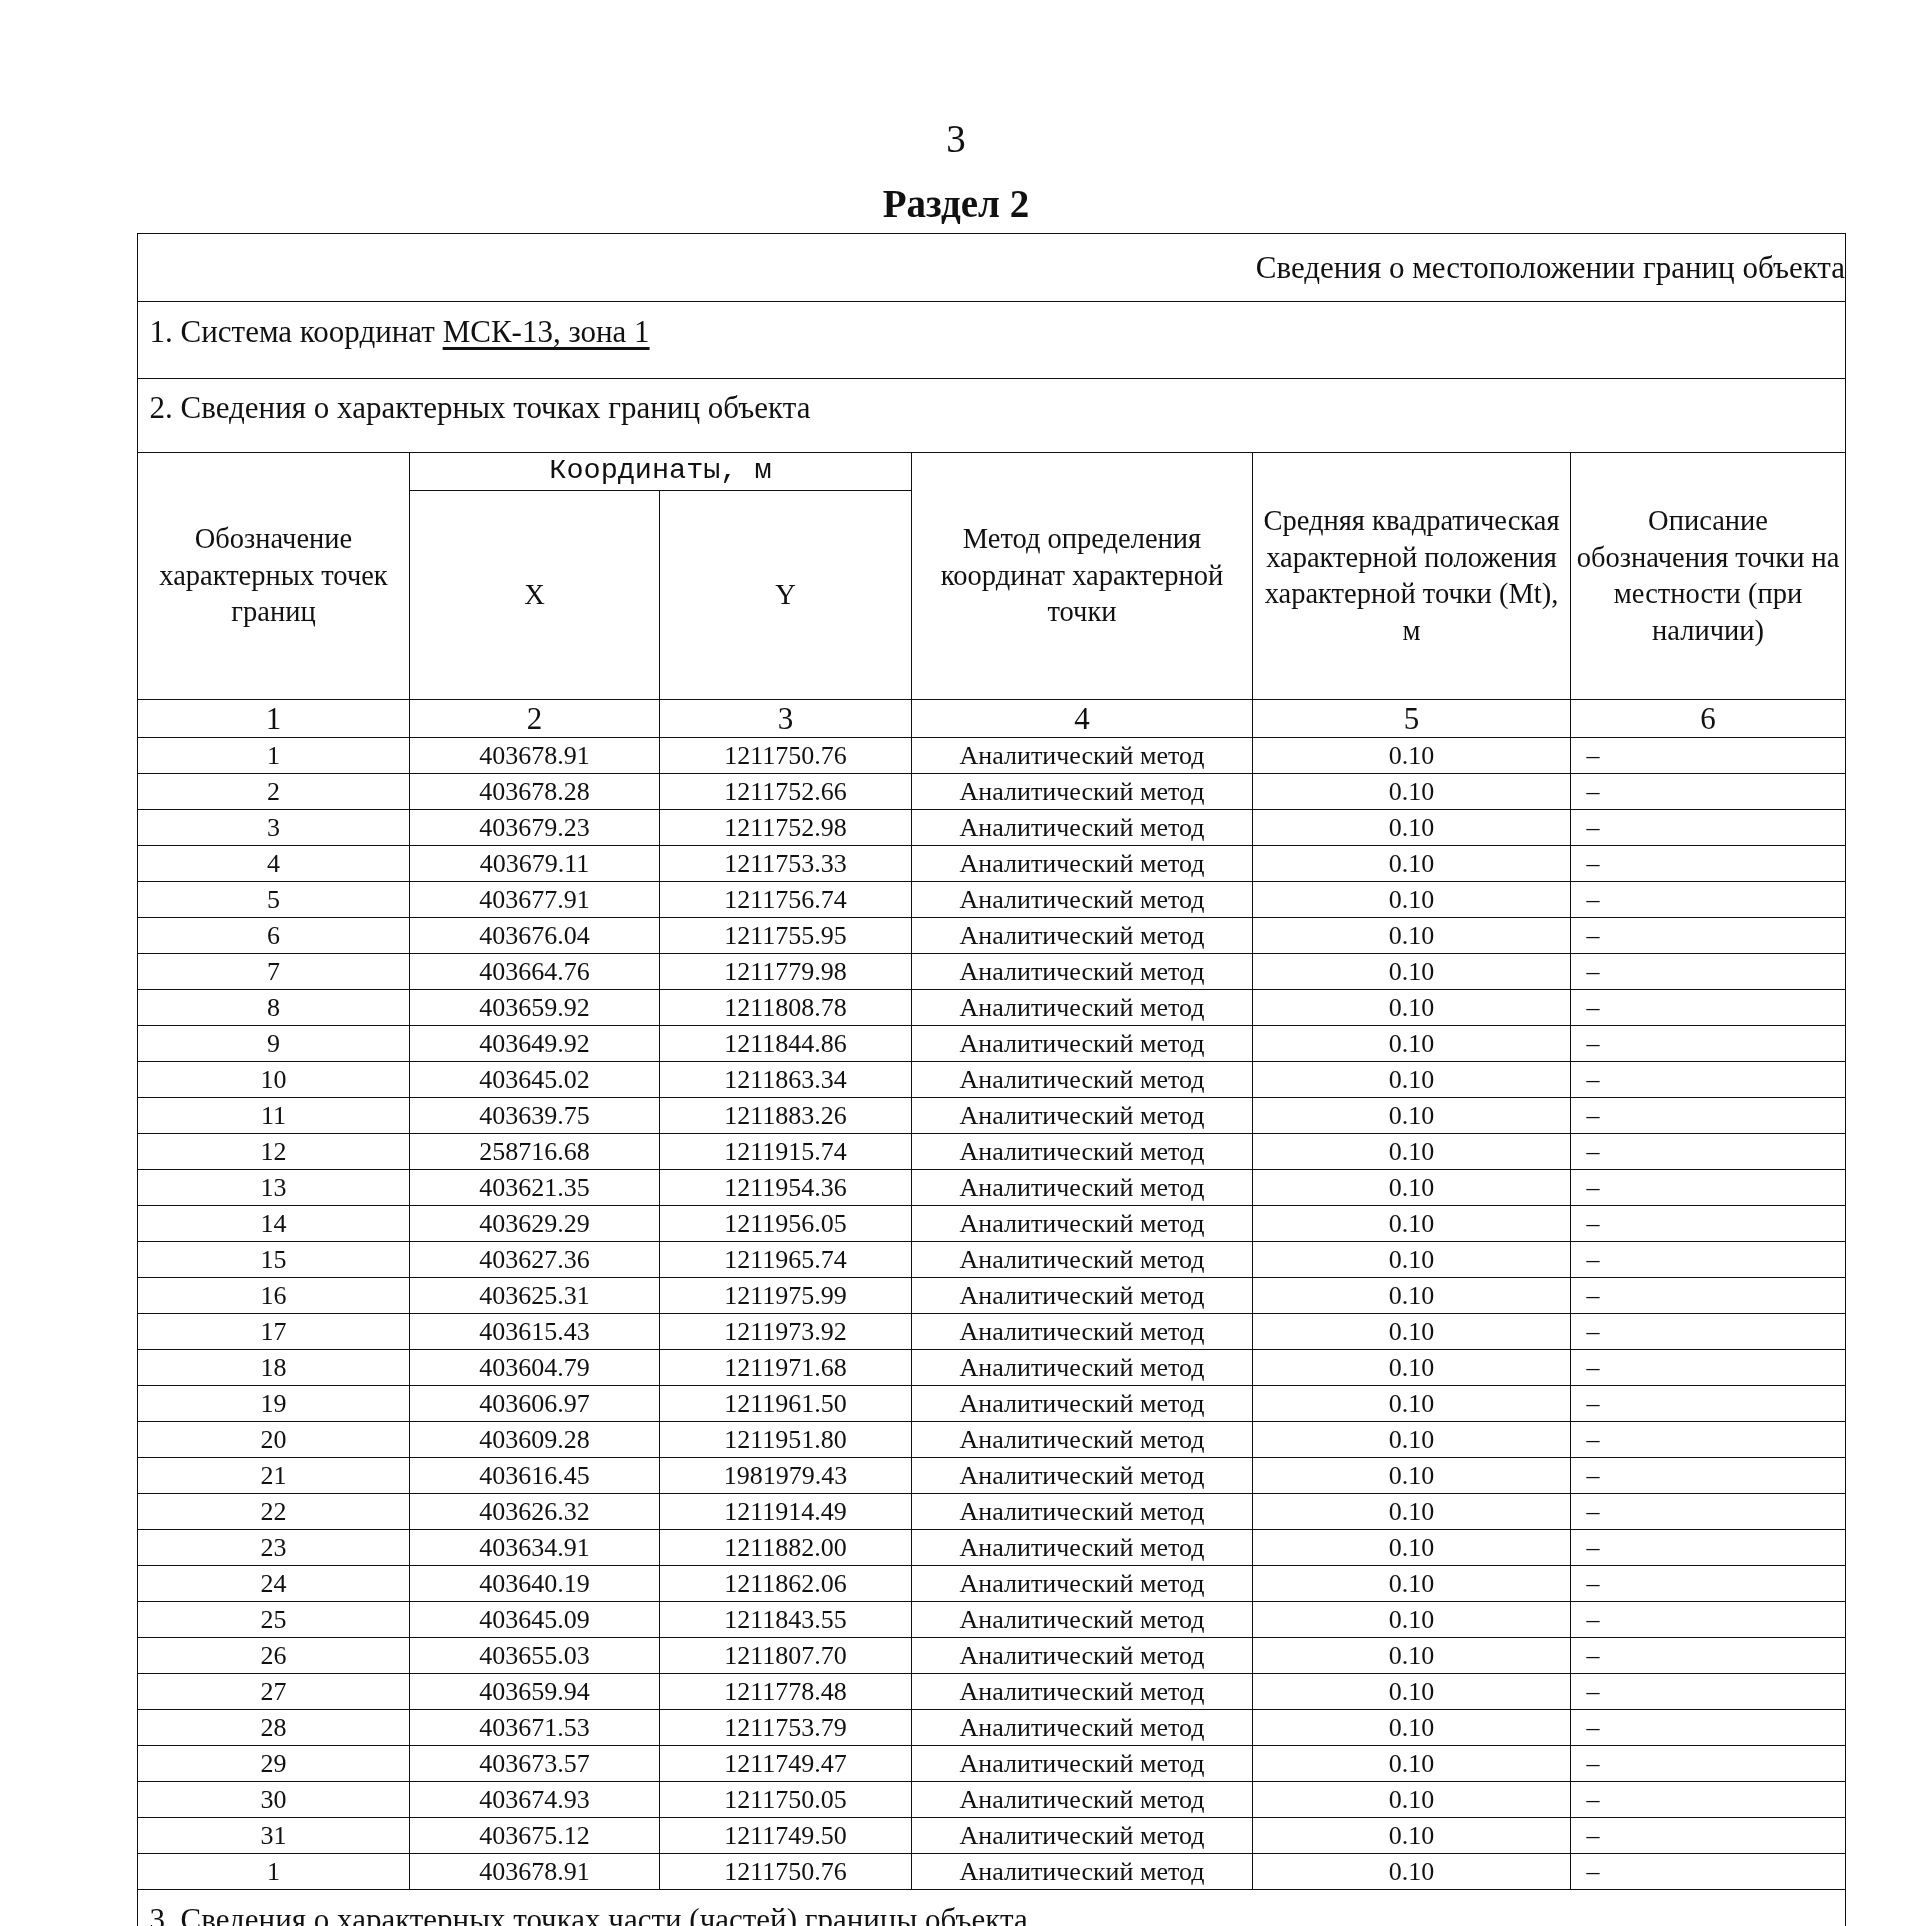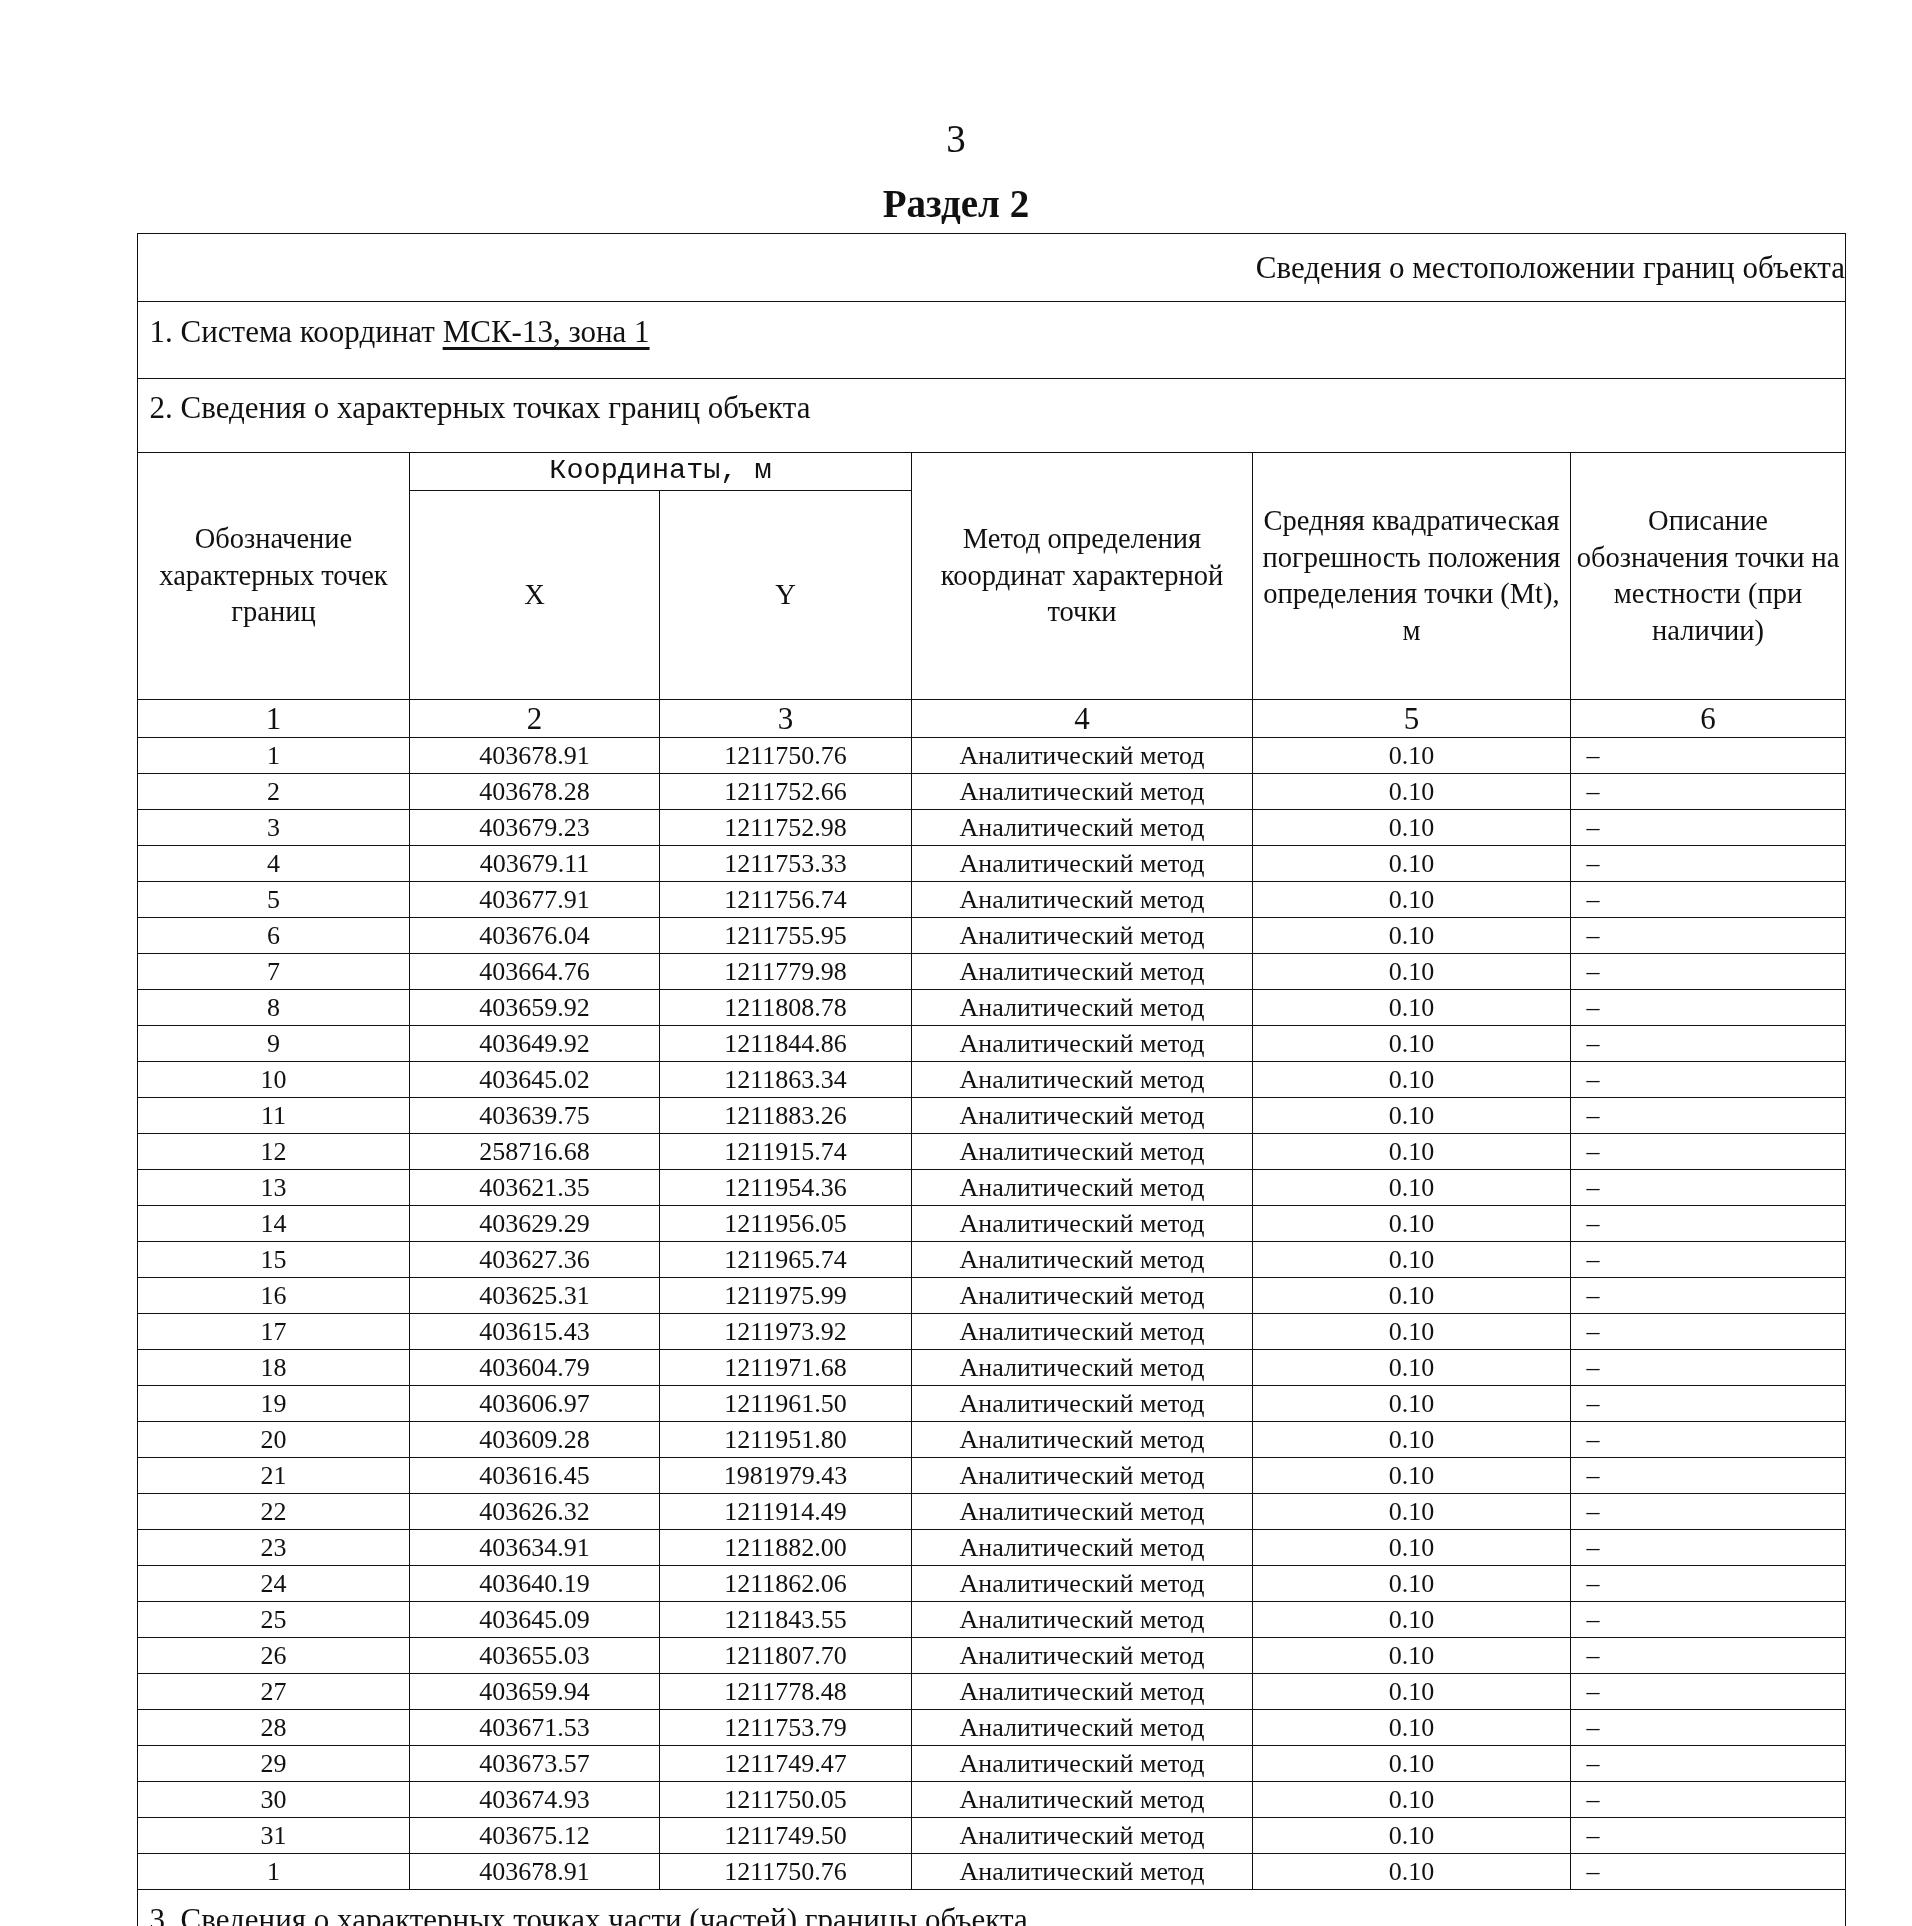--- a/index.html
+++ b/index.html
@@ -46,21 +46,21 @@
       <tr class="line-row">
         <td colspan="6"><span>1. Система координат </span><span class="u">МСК-13, зона 1</span></td>
       </tr>
       <tr class="line-row short">
         <td colspan="6">2. Сведения о характерных точках границ объекта</td>
       </tr>
       <tr class="hdr">
         <td rowspan="2">Обозначение характерных точек границ</td>
         <td colspan="2" class="coord-title">Координаты, м</td>
         <td rowspan="2">Метод определения координат характерной точки</td>
-        <td rowspan="2">Средняя квадратическая погрешность положения определения точки (Mt), м</td>
+        <td rowspan="2">Средняя квадратическая характерной положения характерной точки (Mt), м</td>
         <td rowspan="2">Описание обозначения точки на местности (при наличии)</td>
       </tr>
       <tr class="hdr">
         <td class="xy">X</td>
         <td class="xy">Y</td>
       </tr>
       <tr class="colnum">
         <td>1</td>
         <td>2</td>
         <td>3</td>

